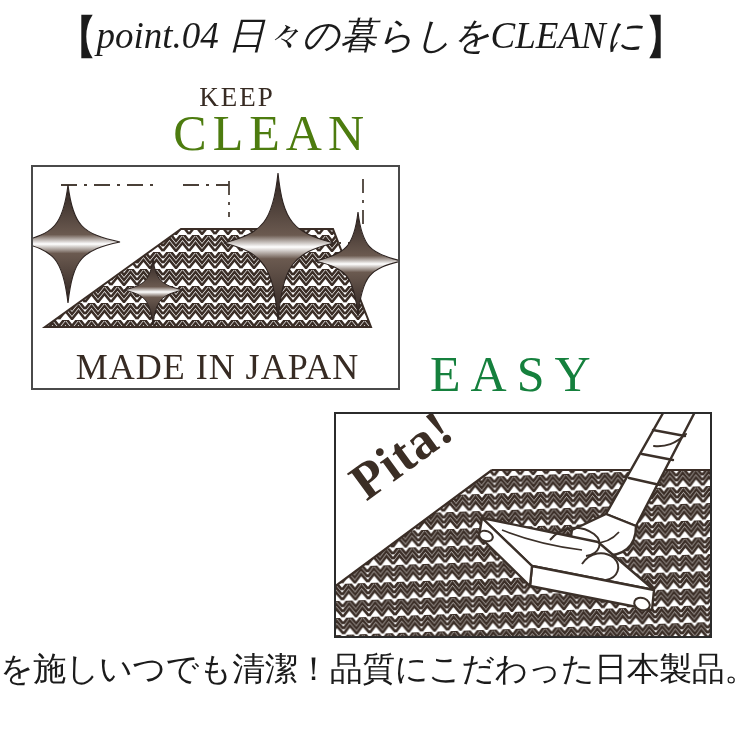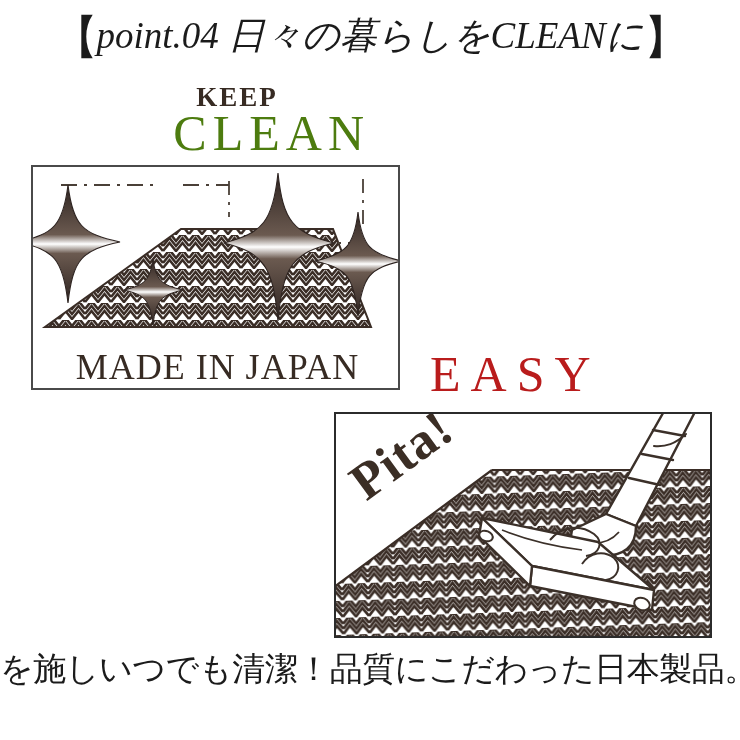--- a/index.html
+++ b/index.html
@@ -46,21 +46,21 @@
     letter-spacing: 0px;
   }
 
   
   .keep {
     position: absolute;
     left: 112px;
     top: 82px;
     width: 250px;
     text-align: center;
-    font-weight: bold;
+    font-weight: normal;
     font-size: 27px;
     letter-spacing: 2px;
     color: #372b23;
   }
   .cleanbig {
     position: absolute;
     left: 100px;
     top: 104px;
     width: 270px;
     text-align: right;
@@ -69,21 +69,21 @@
     color: #4d7c0f;
   }
 
   
   .easy {
     position: absolute;
     left: 430px;
     top: 345px;
     font-size: 50px;
     letter-spacing: 10px;
-    color: #b91c1c;
+    color: #15803d;
   }
 
   
   .panel {
     position: absolute;
     background: #ffffff;
     border: 2px solid #4a4a4a;
     box-sizing: border-box;
     overflow: hidden;
   }

